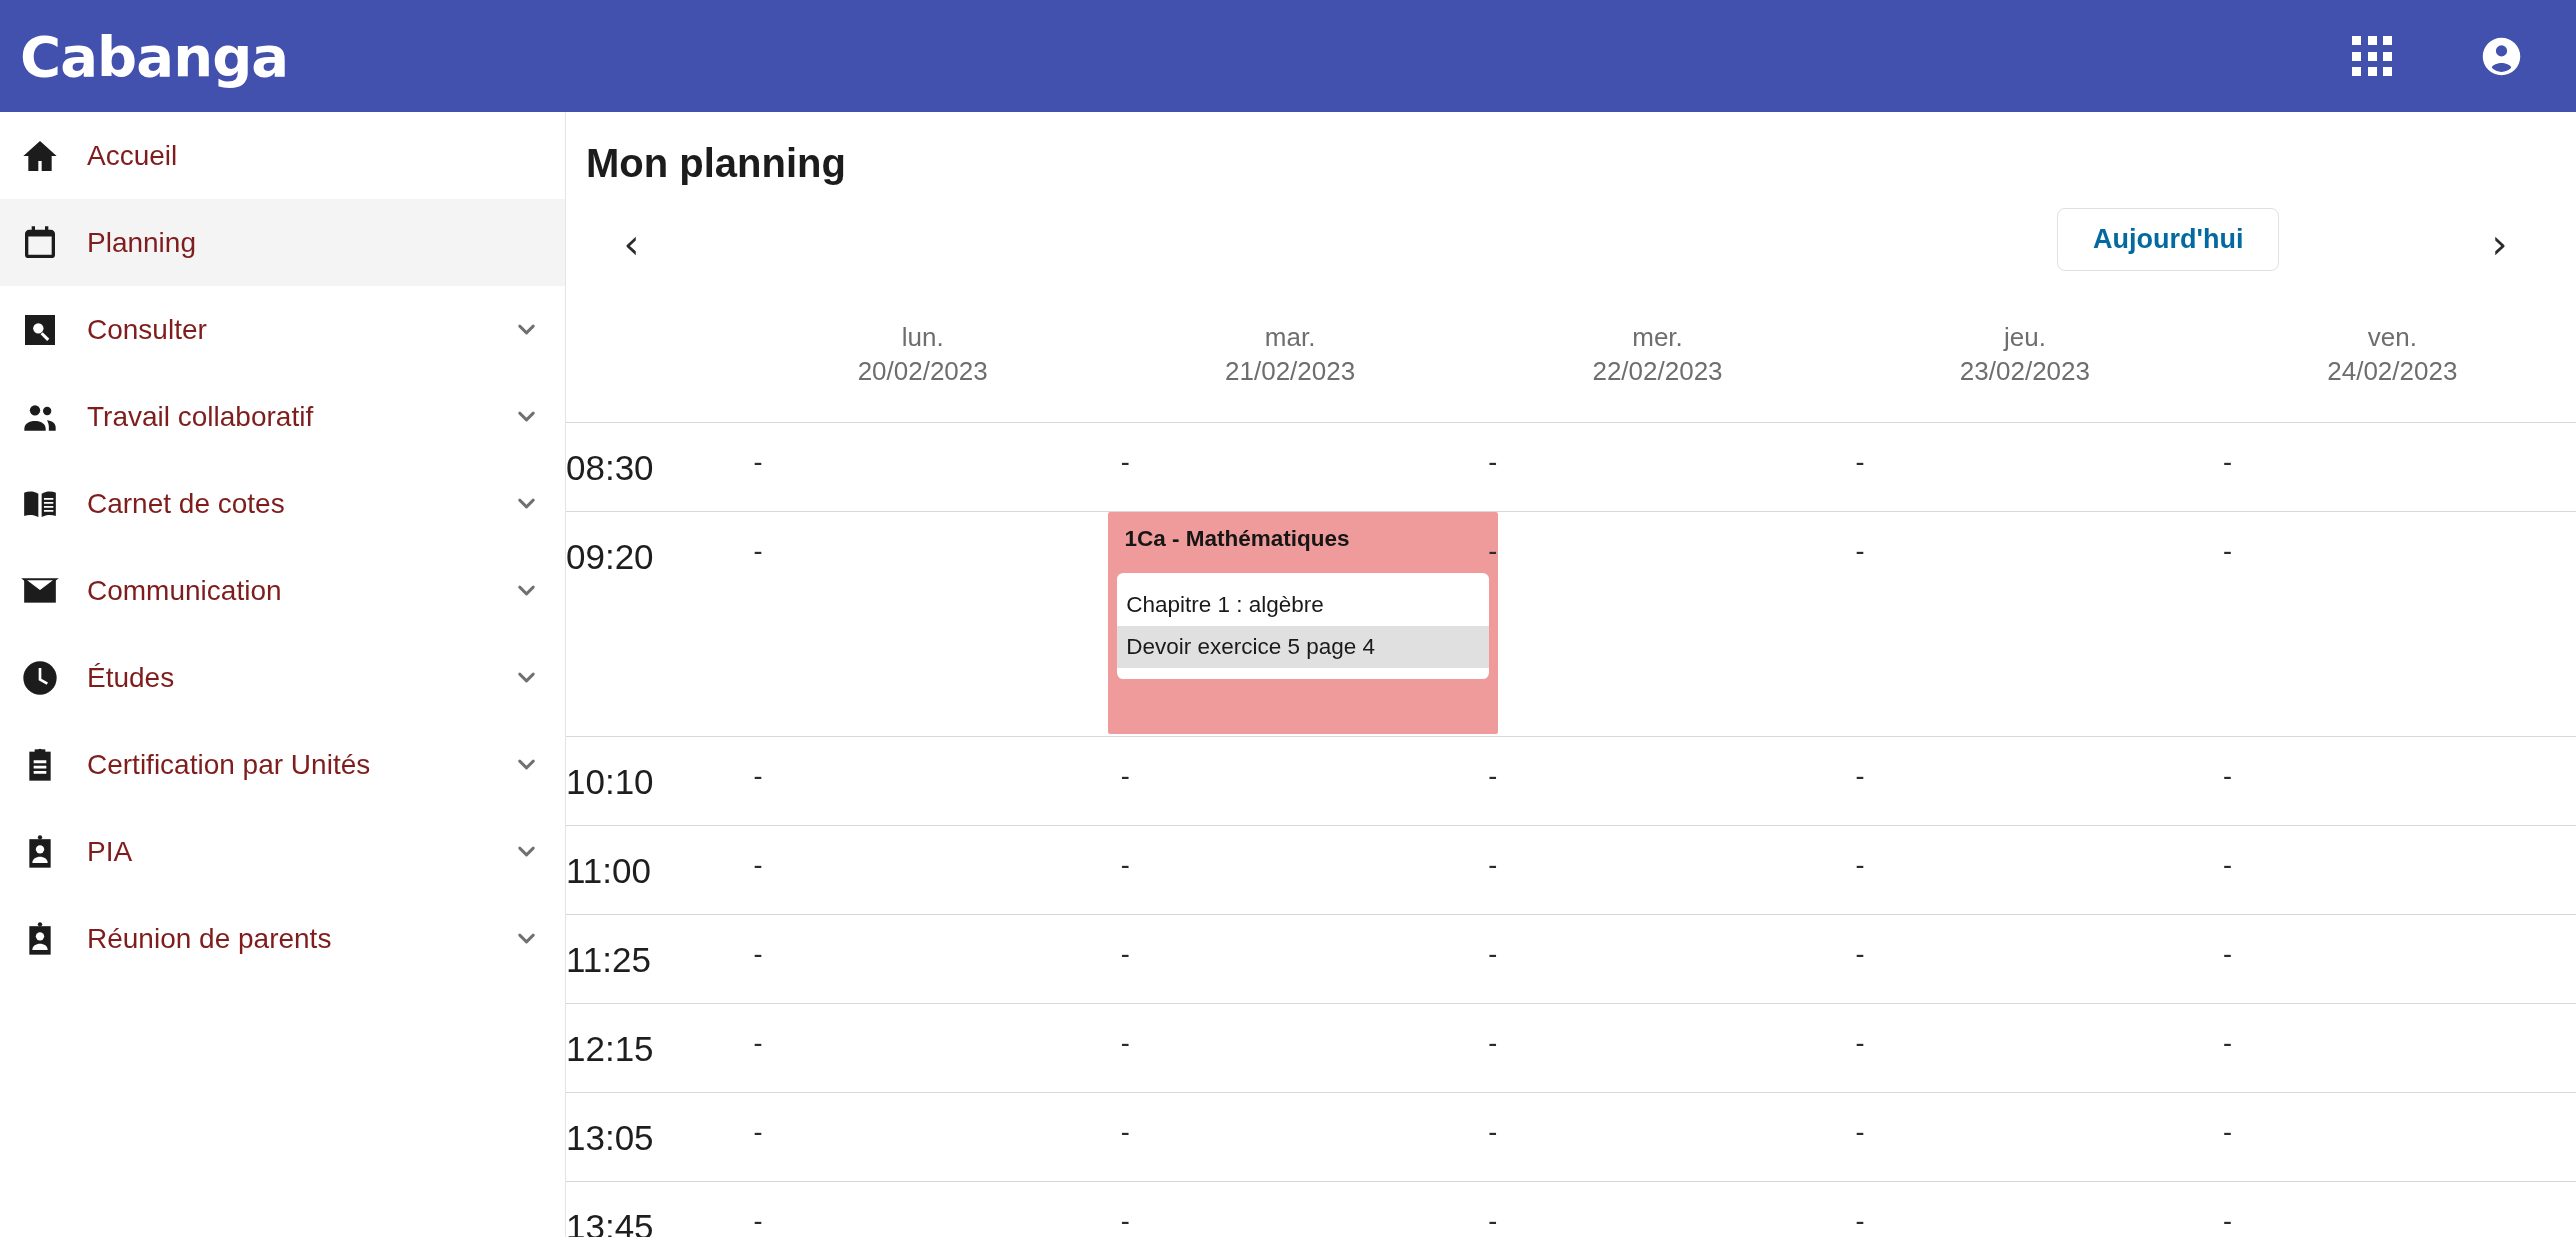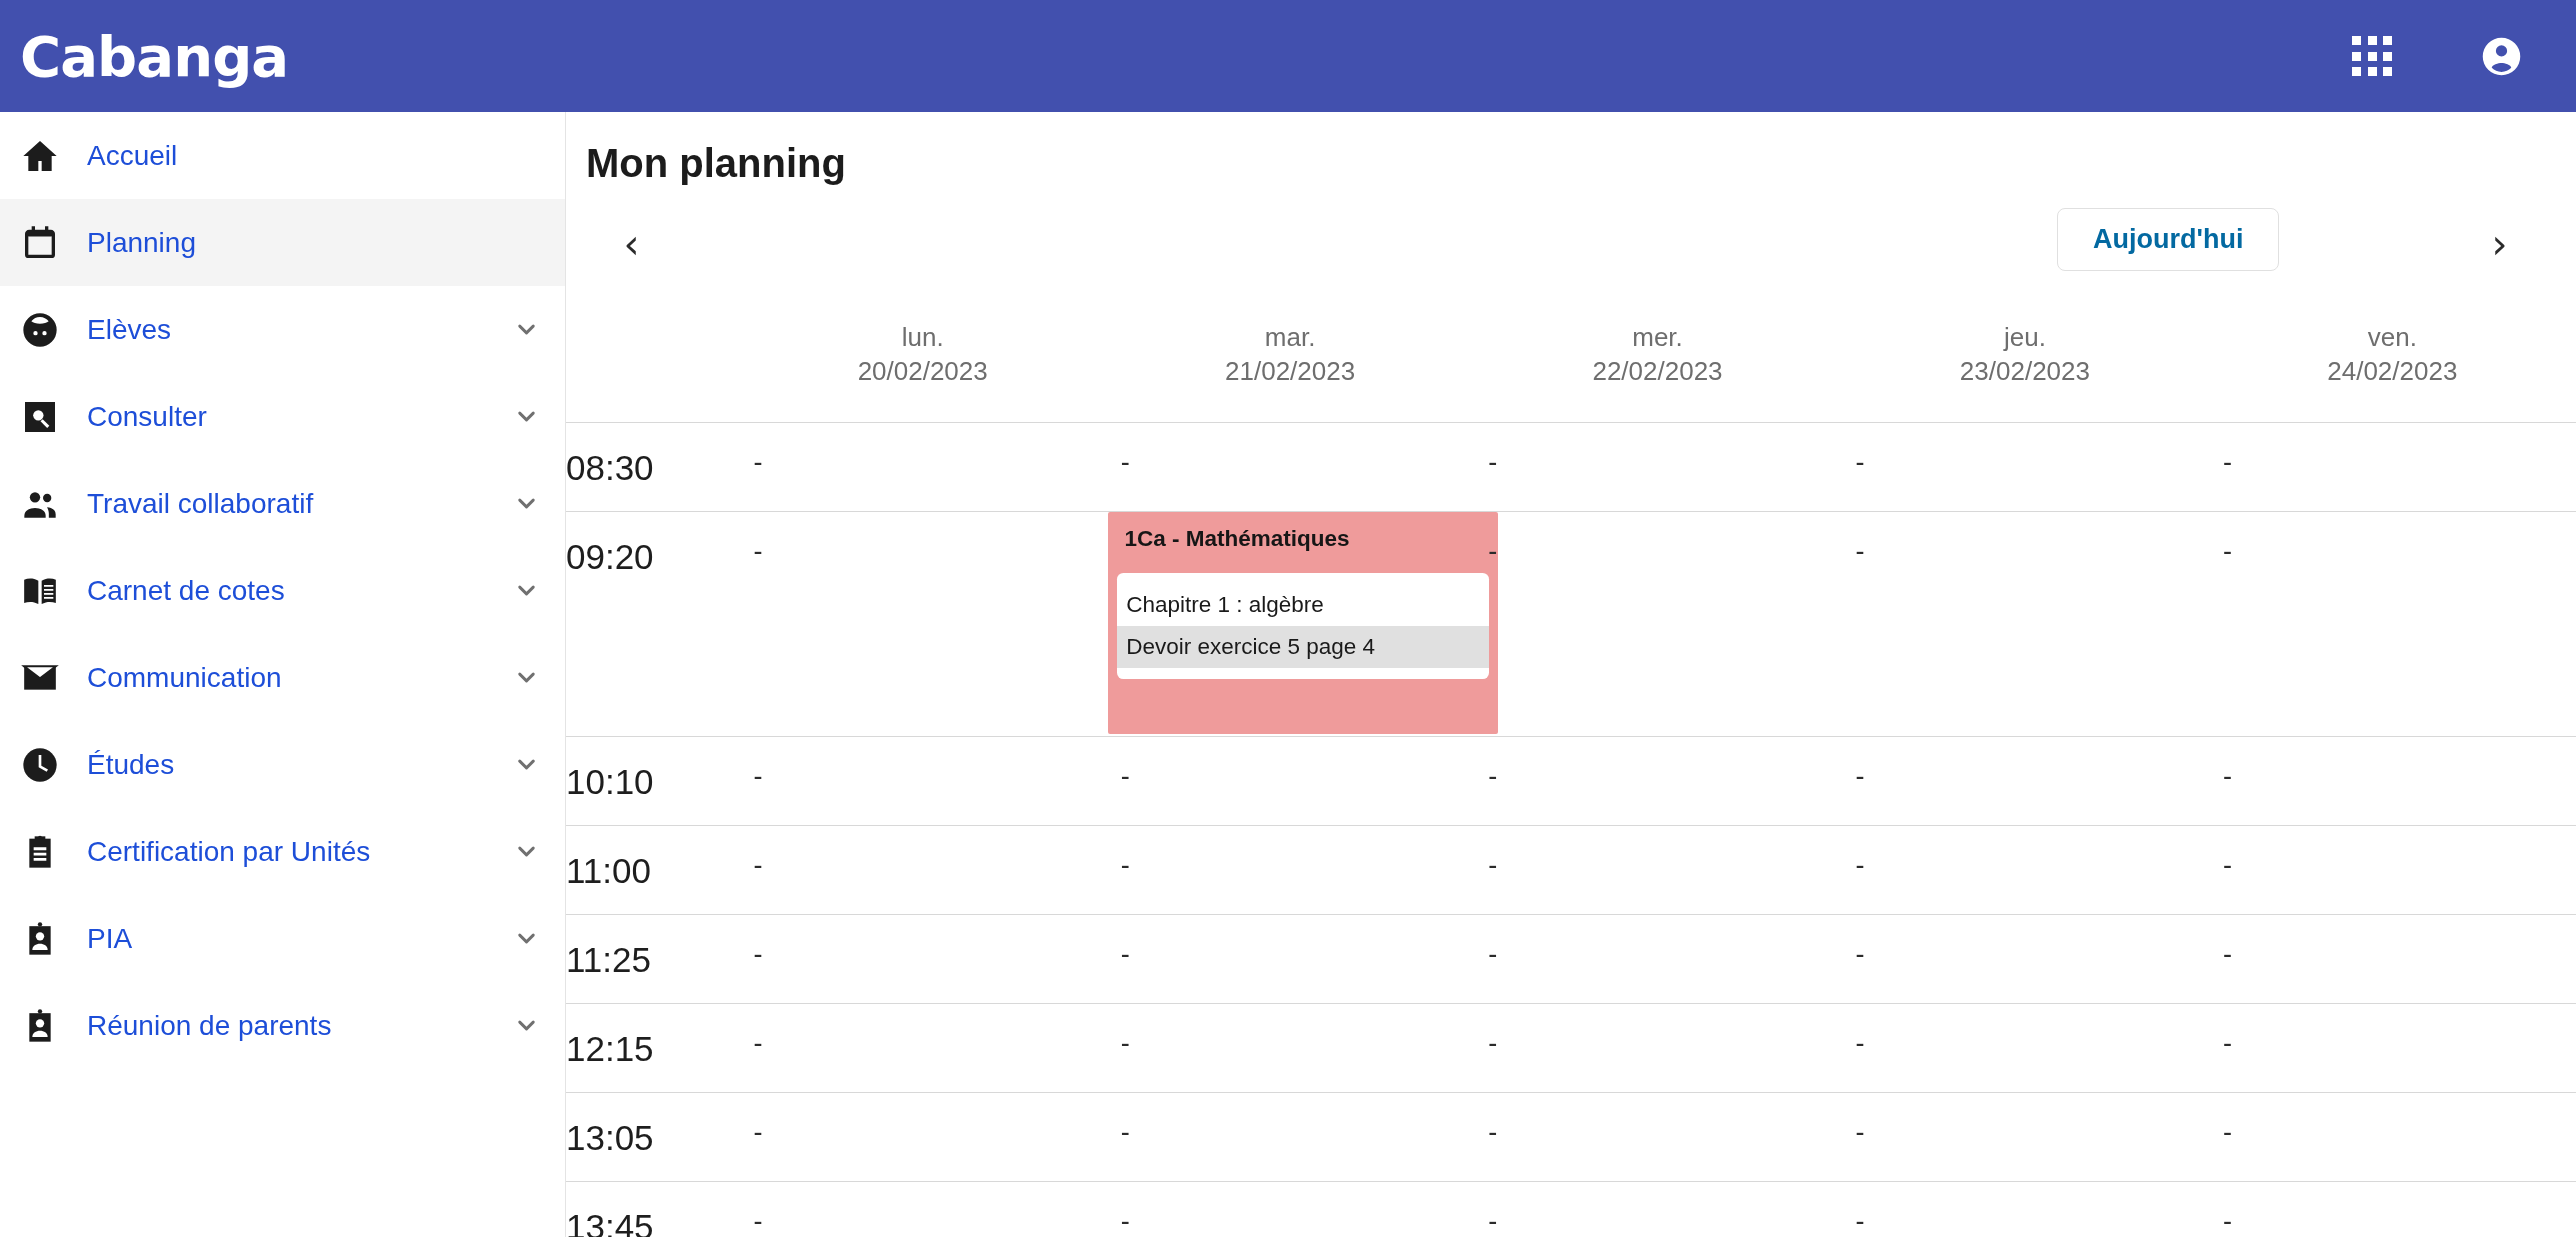--- a/index.html
+++ b/index.html
@@ -46,21 +46,21 @@
   }
   .nav-item {
     height: 87px;
     display: flex; align-items: center;
     padding-left: 20px; padding-right: 25px;
     cursor: pointer;
     position: relative;
   }
   .nav-item.active { background: #f4f4f4; }
   .nav-ico { width: 67px; flex: 0 0 67px; display: flex; align-items: center; justify-content: flex-start; }
-  .nav-label { font-size: 28px; color: #1d4ed8; white-space: nowrap; }
+  .nav-label { font-size: 28px; color: #7f1d1d; white-space: nowrap; }
   .nav-chev { margin-left: auto; line-height: 0; }
 
   
   .main { flex: 1; height: 1126px; background: #fff; position: relative; overflow: hidden; }
   .page-title {
     font-size: 40px; font-weight: 700; color: #1c1c1c;
     margin: 29px 0 0 20px;
   }
   .nav-row {
     height: 90px; margin-top: 12.6px;
@@ -158,31 +158,20 @@
           <svg width="40" height="40" viewBox="0 0 24 24" fill="#1c1c1c">
             <path d="M7 2v2H5.5A2.5 2.5 0 003 6.5V19a2 2 0 002 2h14a2 2 0 002-2V6.5A2.5 2.5 0 0018.5 4H17V2h-2v2H9V2H7zm-2 6h14v11H5V8z"></path>
             <path d="M5 6.8h14V8H5z"></path>
           </svg>
         </span>
         <span class="nav-label">Planning</span>
       </div>
       <div class="nav-item">
         <span class="nav-ico">
           <svg width="40" height="40" viewBox="0 0 24 24" fill="#1c1c1c">
-            <path d="M12 2a10 10 0 100 20 10 10 0 000-20zm0 2.2c2.1 0 4 1 5.2 2.6-1.1.9-2.9 1.5-5.2 1.5S7.9 7.7 6.8 6.8A6.7 6.7 0 0112 4.2zM9.3 12.6a1.3 1.3 0 110 2.6 1.3 1.3 0 010-2.6zm5.4 0a1.3 1.3 0 110 2.6 1.3 1.3 0 010-2.6z"></path>
-          </svg>
-        </span>
-        <span class="nav-label">Elèves</span>
-        <span class="nav-chev"><svg width="27" height="27" viewBox="0 0 24 24" fill="none" stroke="#707070" stroke-width="2.6" stroke-linecap="round" stroke-linejoin="round">
-            <polyline points="6 9 12 15 18 9"></polyline>
-          </svg></span>
-      </div>
-      <div class="nav-item">
-        <span class="nav-ico">
-          <svg width="40" height="40" viewBox="0 0 24 24" fill="#1c1c1c">
             <path d="M3 3h18v18H3z"></path>
             <circle cx="11" cy="11" r="3.1" fill="#fff"></circle>
             <path d="M13.6 13.3l4 4-1.3 1.3-4-4z" fill="#fff"></path>
           </svg>
         </span>
         <span class="nav-label">Consulter</span>
         <span class="nav-chev"><svg width="27" height="27" viewBox="0 0 24 24" fill="none" stroke="#707070" stroke-width="2.6" stroke-linecap="round" stroke-linejoin="round">
             <polyline points="6 9 12 15 18 9"></polyline>
           </svg></span>
       </div>

